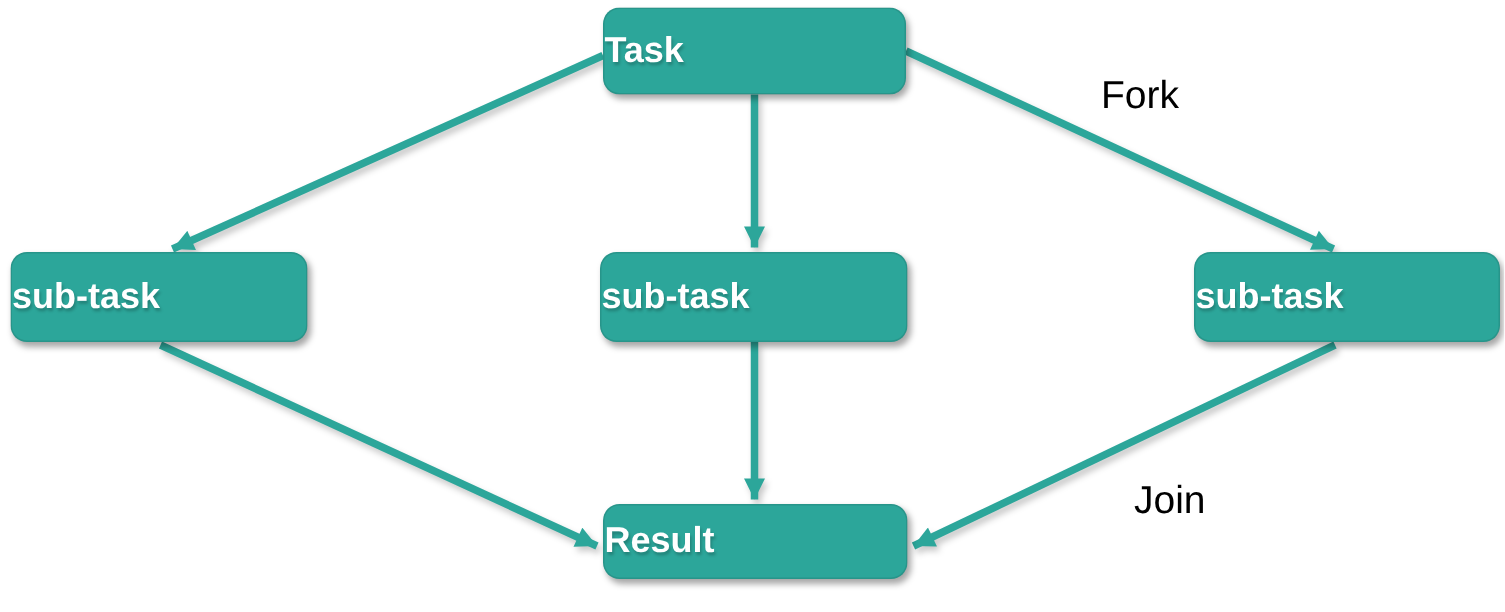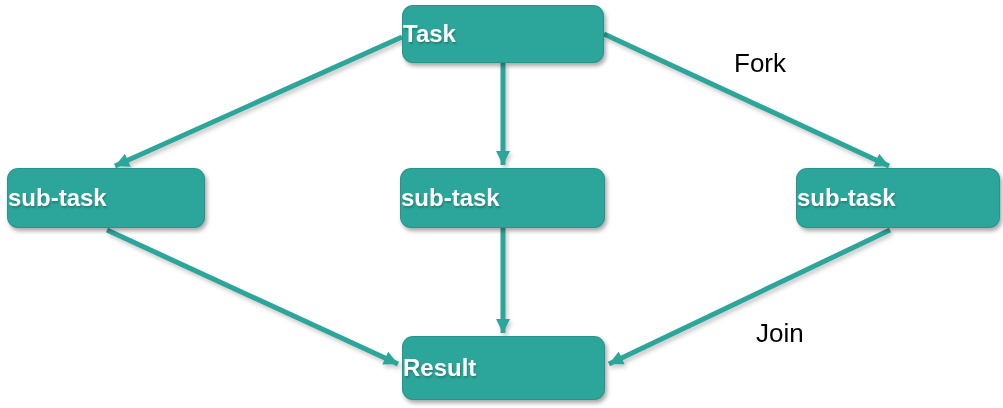--- a/index.html
+++ b/index.html
@@ -48,21 +48,21 @@
     justify-content: flex-start;
     color: var(--node-text);
     font-size: 24px;
     font-weight: 700;
     text-shadow: 1px 2px 2px rgba(0,0,0,0.22);
   }
   .node-task    { left: 402px; top: 5px;   width: 202px; height: 58px; }
   .node-st-left { left: 7px;   top: 168px; width: 198px; height: 60px; }
   .node-st-mid  { left: 400px; top: 168px; width: 205px; height: 60px; }
   .node-st-right{ left: 796px; top: 168px; width: 204px; height: 60px; }
-  .node-result  { left: 402px; top: 336px; width: 203px; height: 64px; }
+  .node-result  { left: 402px; top: 336px; width: 203px; height: 50px; }
   .edge-label {
     position: absolute;
     color: var(--edge-label-text);
     font-size: 26px;
     font-weight: 400;
     white-space: nowrap;
   }
   .edge-label-fork { left: 734px; top: 48px; }
   .edge-label-join { left: 756px; top: 318px; }
 </style>

